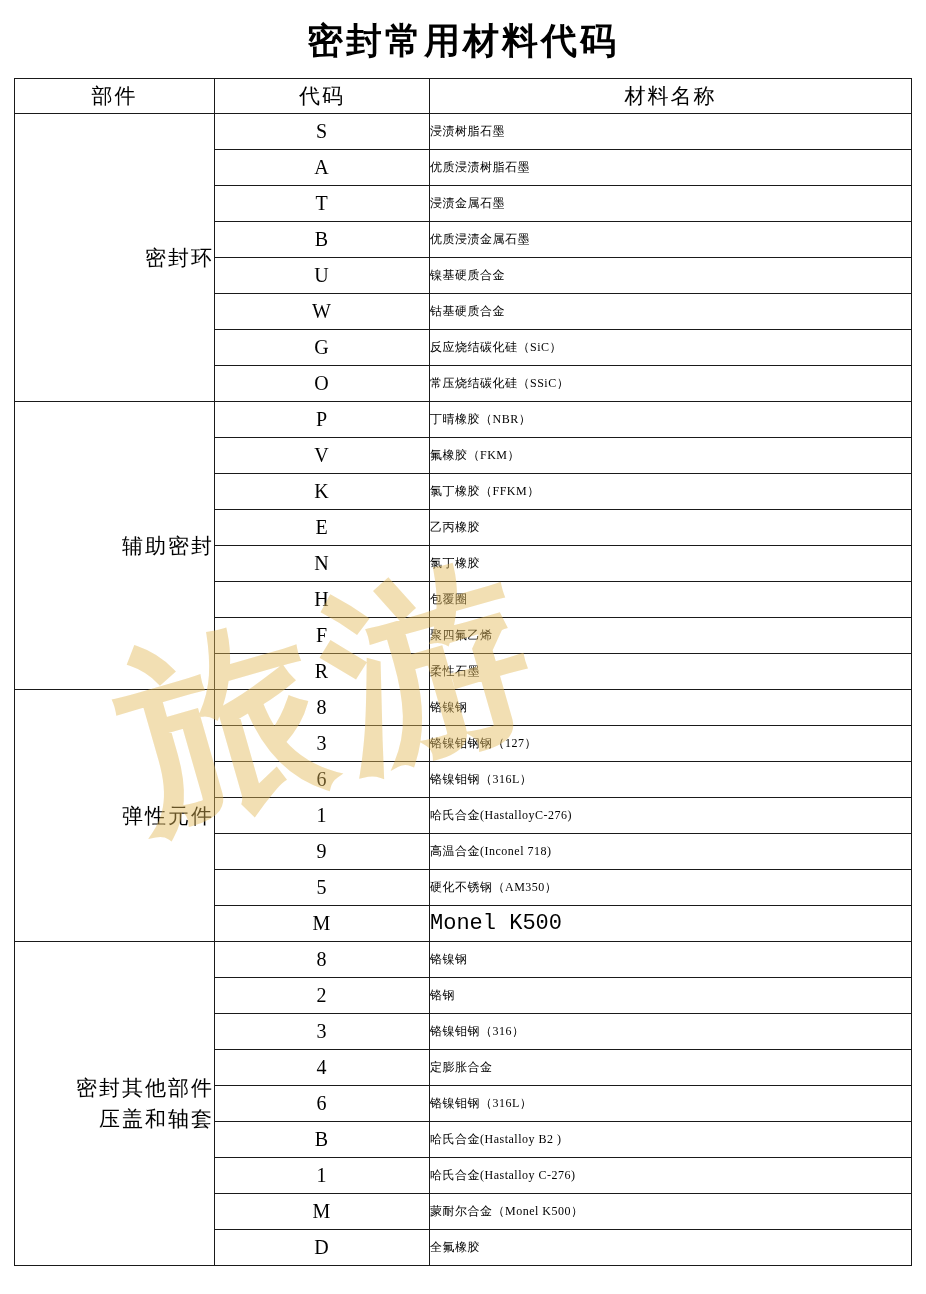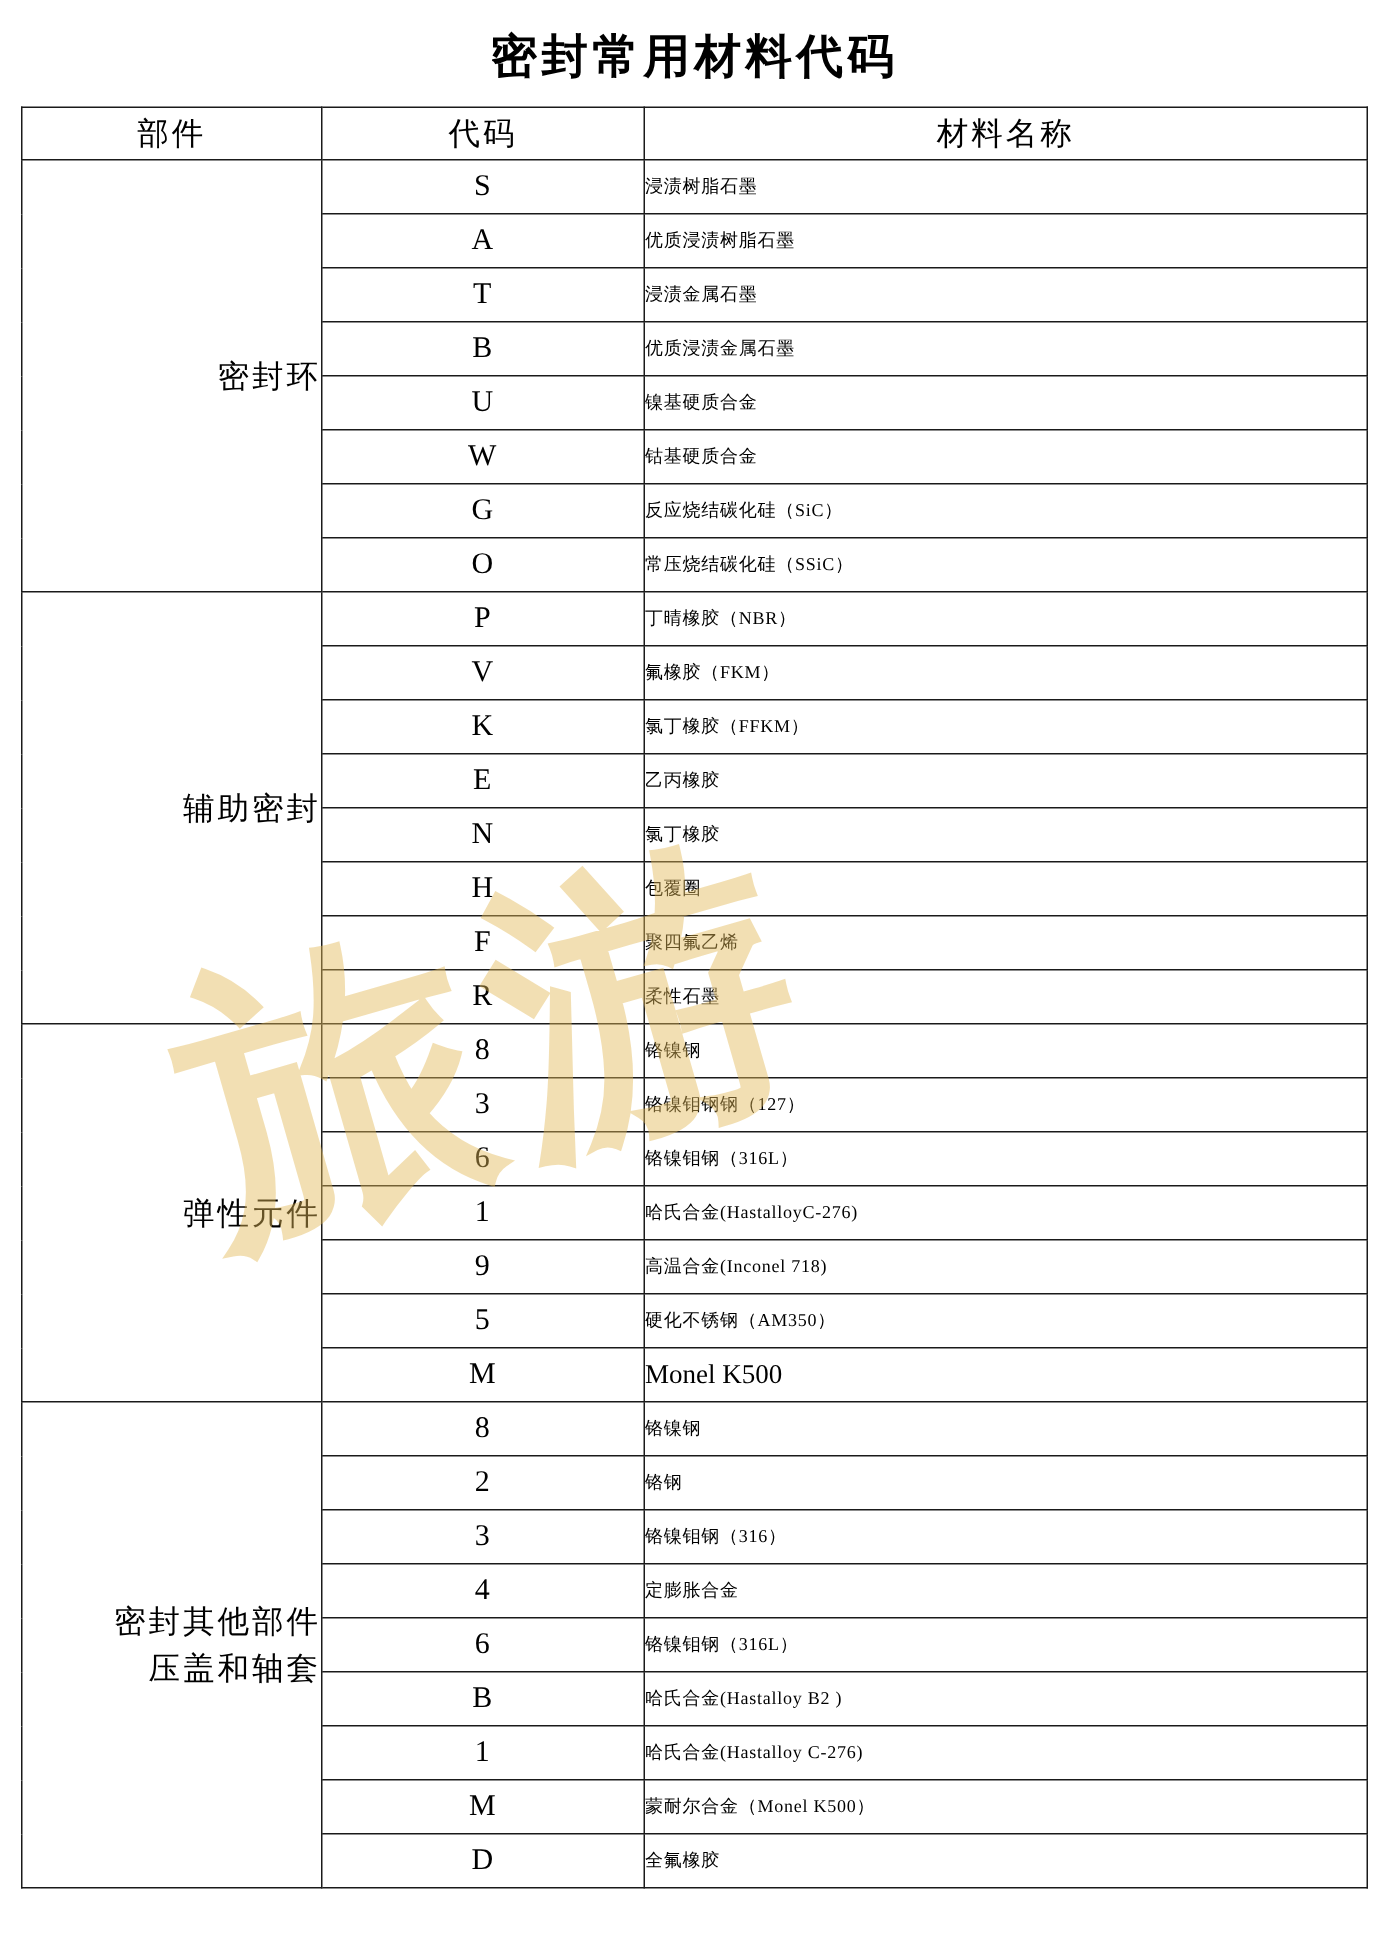--- a/index.html
+++ b/index.html
@@ -42,21 +42,21 @@
   }
   .wm1 {
     left: 120px;
     top: 560px;
     font-size: 200px;
     transform: rotate(-16deg);
     letter-spacing: 12px;
   }
   .title {
     text-align: center;
-    font-size: 31px;
+    font-size: 36px;
     font-weight: bold;
     letter-spacing: 3px;
     line-height: 1.4;
     padding: 8px 0 12px 0;
     font-family: "Liberation Serif", "DejaVu Serif", serif;
   }
   table.matrix {
     border-collapse: collapse;
     width: 100%;
     table-layout: fixed;
@@ -98,22 +98,22 @@
     font-family: "Liberation Serif", "DejaVu Serif", serif;
   }
   td.name {
     text-align: left;
     font-size: 12px;
     padding-left: 10px;
     height: 35px;
     letter-spacing: 0.5px;
   }
   td.name.mono {
-    font-family: Liberation Serif, serif;
-    font-size: 18px;
+    font-family: Liberation Mono, monospace;
+    font-size: 22px;
     letter-spacing: 0;
   }
 </style>
 </head>
 <body>
 
 <div class="page">
 
   <div class="watermark">
     <span class="wm1">旅游</span>

